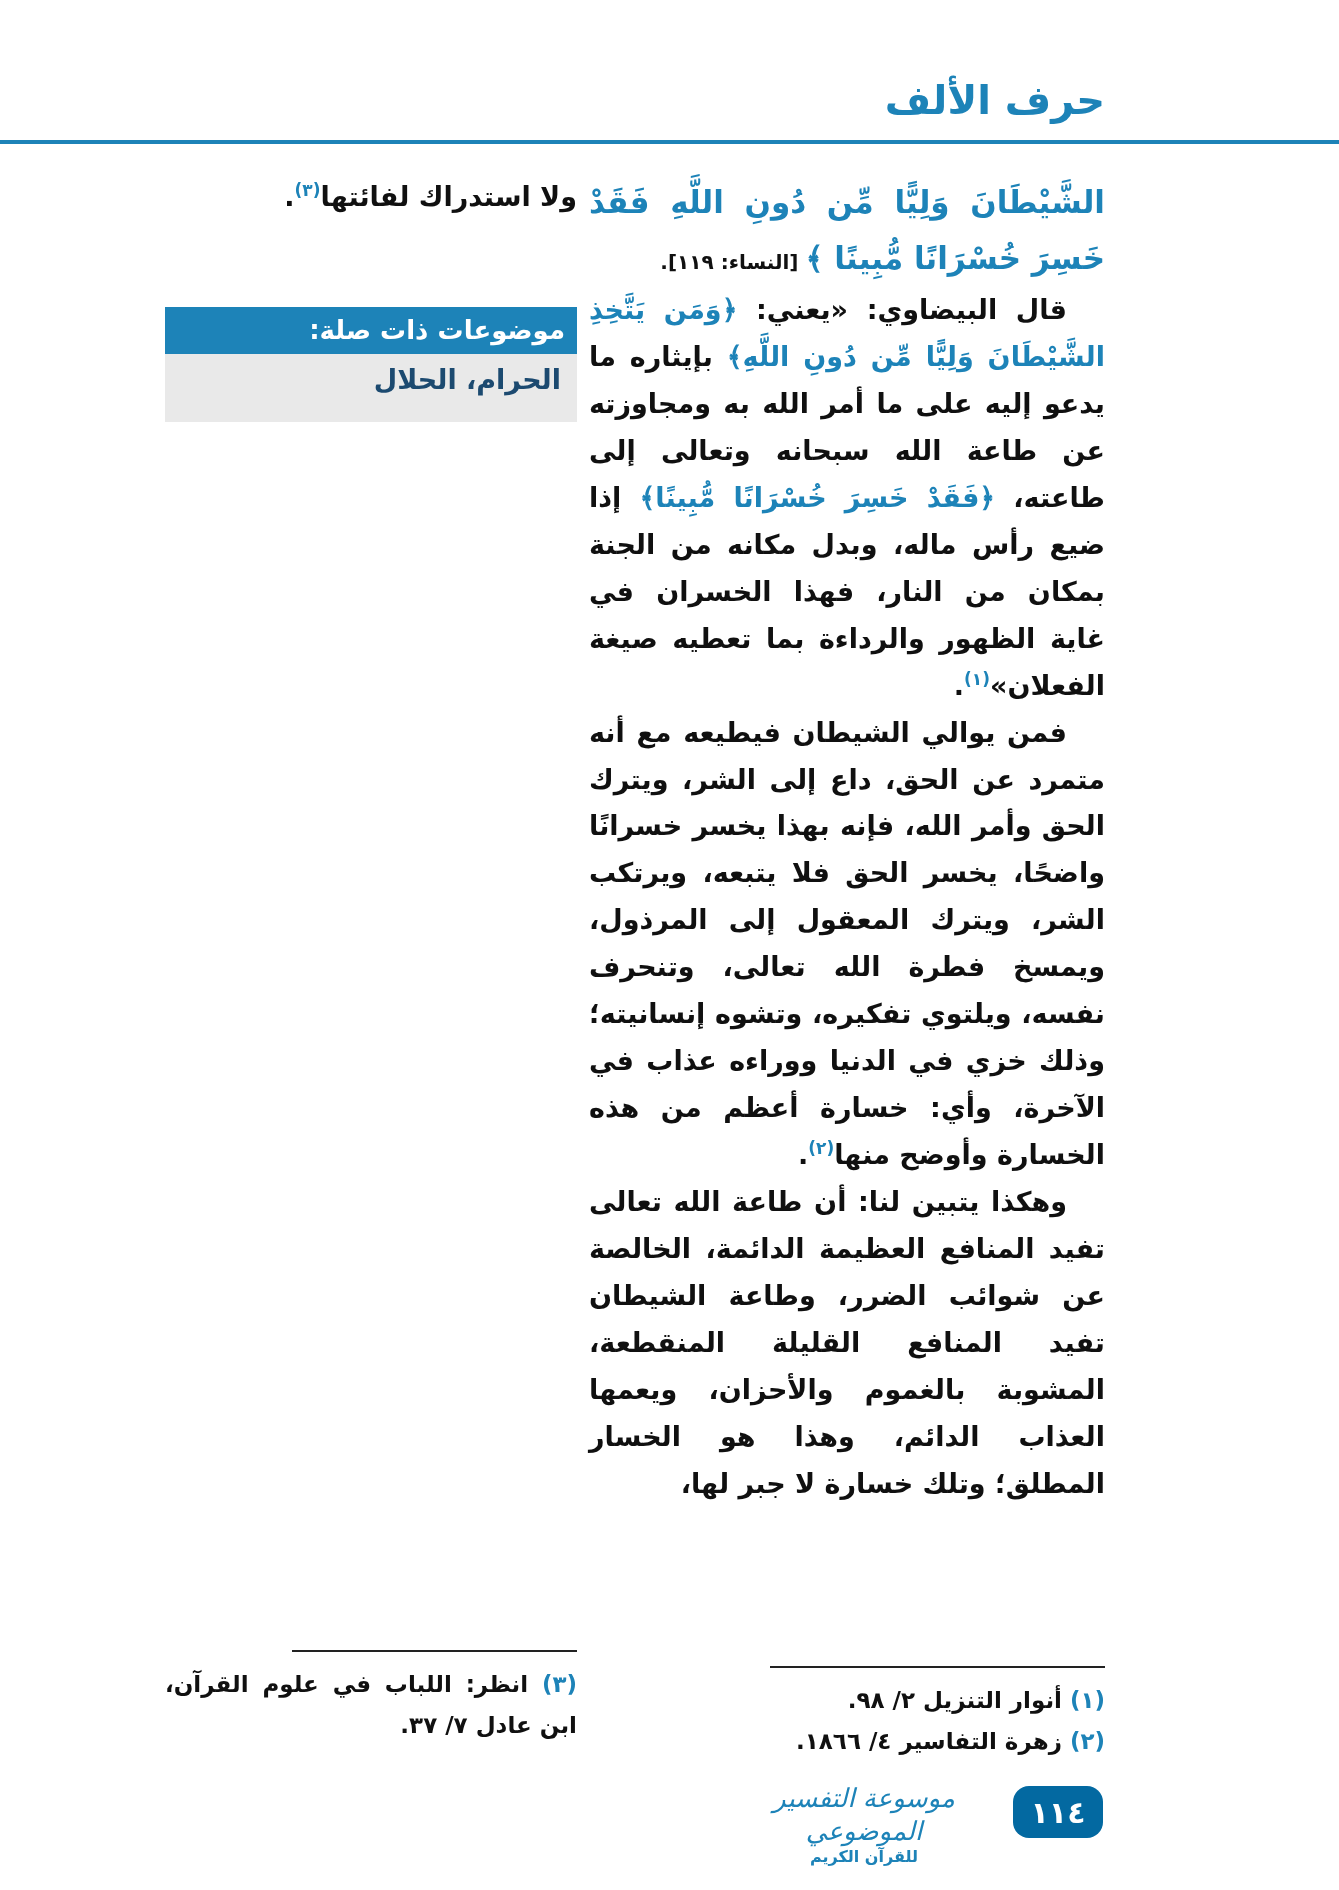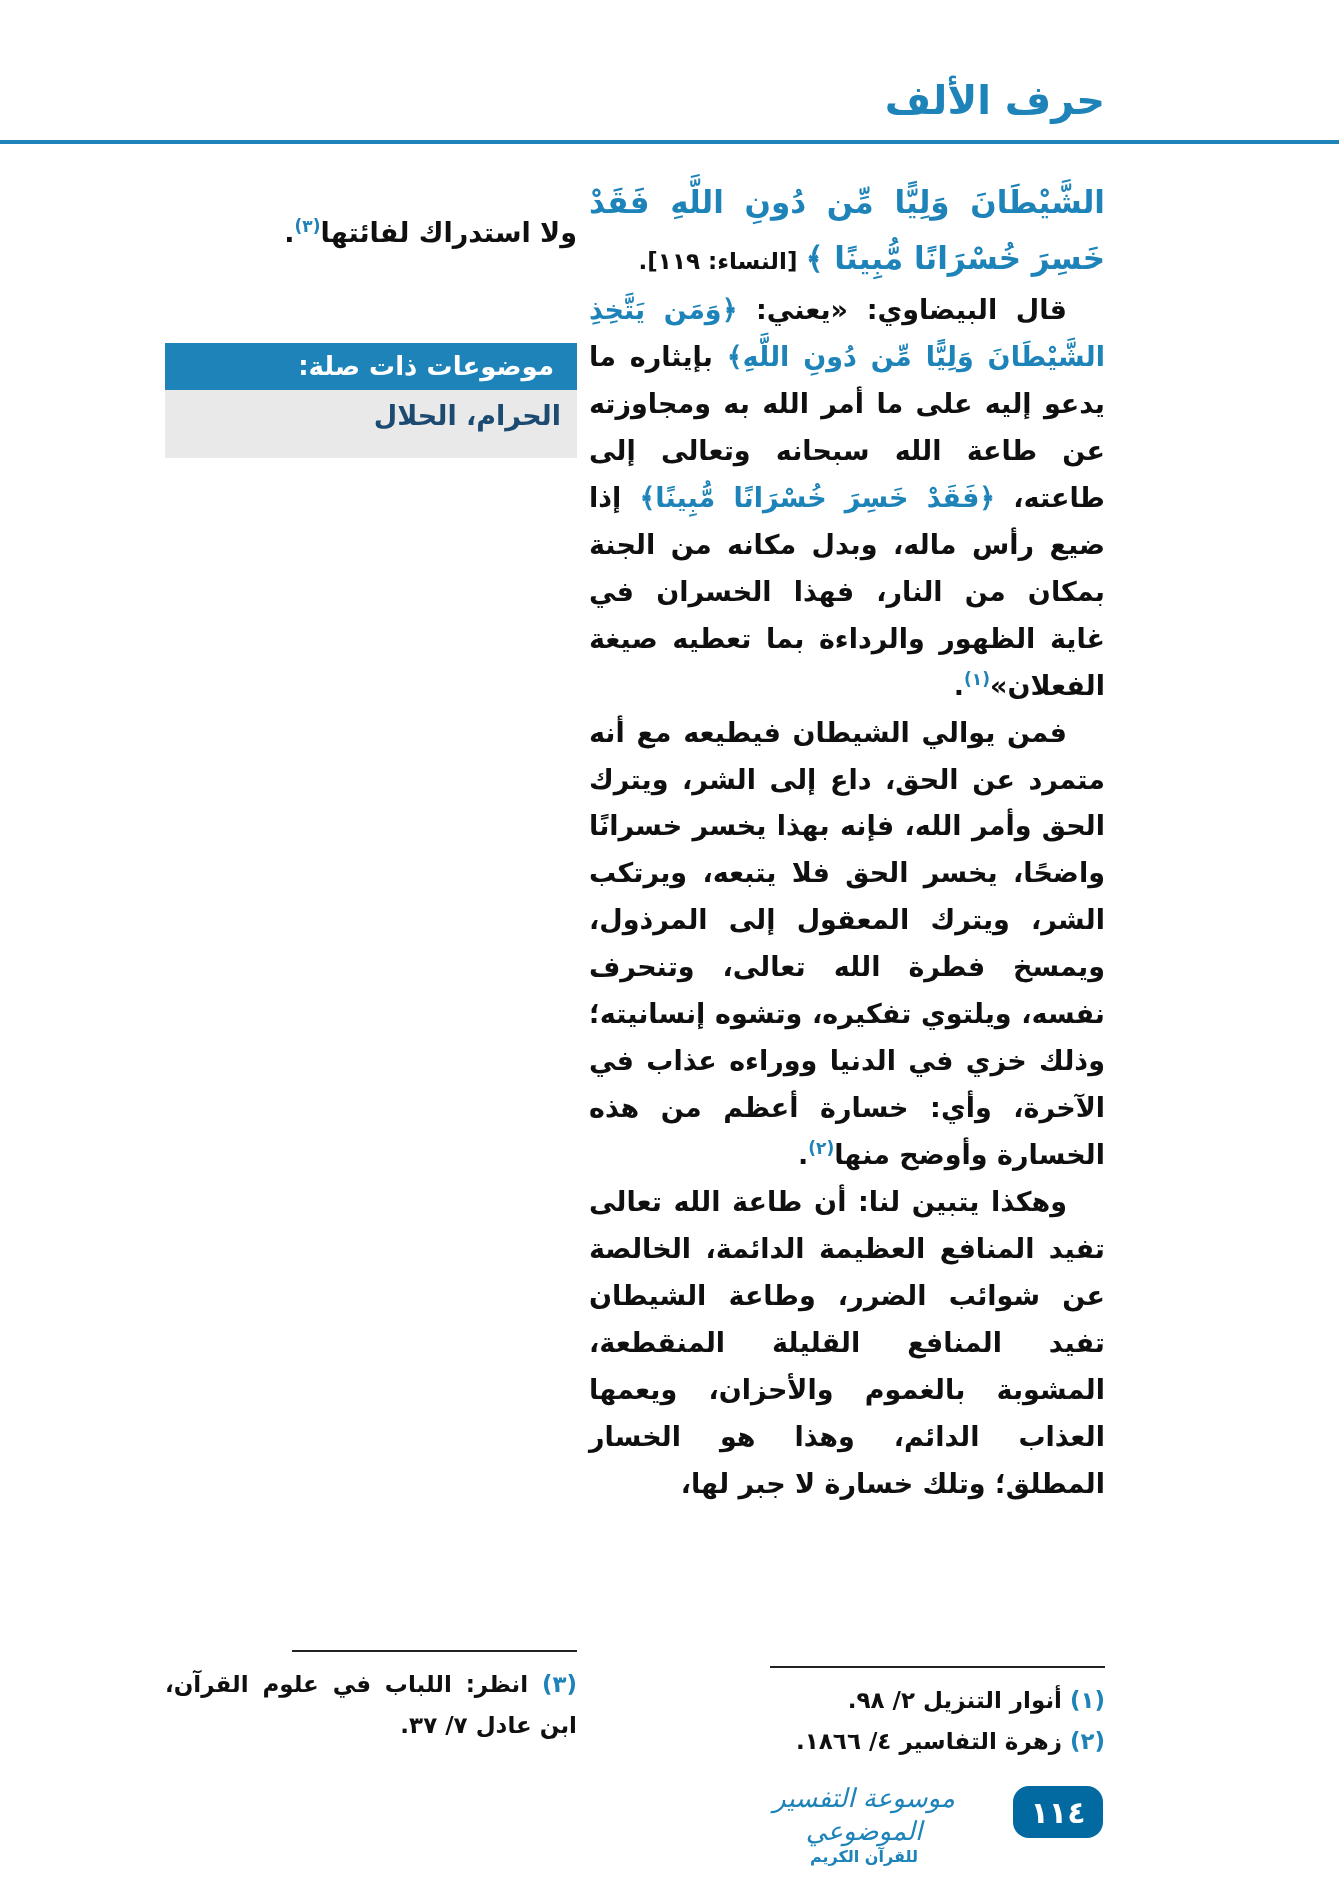--- a/index.html
+++ b/index.html
@@ -25,40 +25,40 @@
   .header-rule { height: 4px; background: #1d83b8; width: 100%; margin-top: 10px; }
 
   
   .content {
     display: flex;
     gap: 12px;
     padding: 30px 234px 0 165px;
     align-items: flex-start;
   }
   .main-col { width: 516px; }
-  .side-col { width: 412px; margin-top: 36px; }
+  .side-col { width: 412px; }
 
   .opening {
     font-size: 31px;
     line-height: 1.82;
     font-weight: bold;
     text-align: justify;
     text-indent: 0;
   }
   .para {
     font-size: 27px;
     line-height: 1.74;
     font-weight: bold;
     text-align: justify;
     text-indent: 38px;
     color: #101010;
   }
   .seg-quran { color: #1d83b8; font-weight: bold; }
   .seg-text  { color: #101010; }
-  .seg-src   { color: #101010; font-size: 23px; }
+  .seg-src   { color: #101010; font-size: 20px; }
   .seg-fnref {
     color: #1d83b8;
     font-size: 17px;
     vertical-align: super;
     font-weight: bold;
   }
 
   
   .side-note {
     font-size: 27px;
@@ -67,21 +67,21 @@
     text-align: right;
   }
   .related-topics { margin-top: 86px; }
   .rt-header {
     background: #1d83b8;
     color: #ffffff;
     font-size: 26px;
     font-weight: bold;
     height: 47px;
     line-height: 47px;
-    padding-right: 23px;
+    padding-right: 12px;
   }
   .rt-value {
     background: #e9e9e9;
     color: #1c4a70;
     font-size: 27px;
     font-weight: bold;
     height: 68px;
     line-height: 52px;
     padding-right: 16px;
   }

